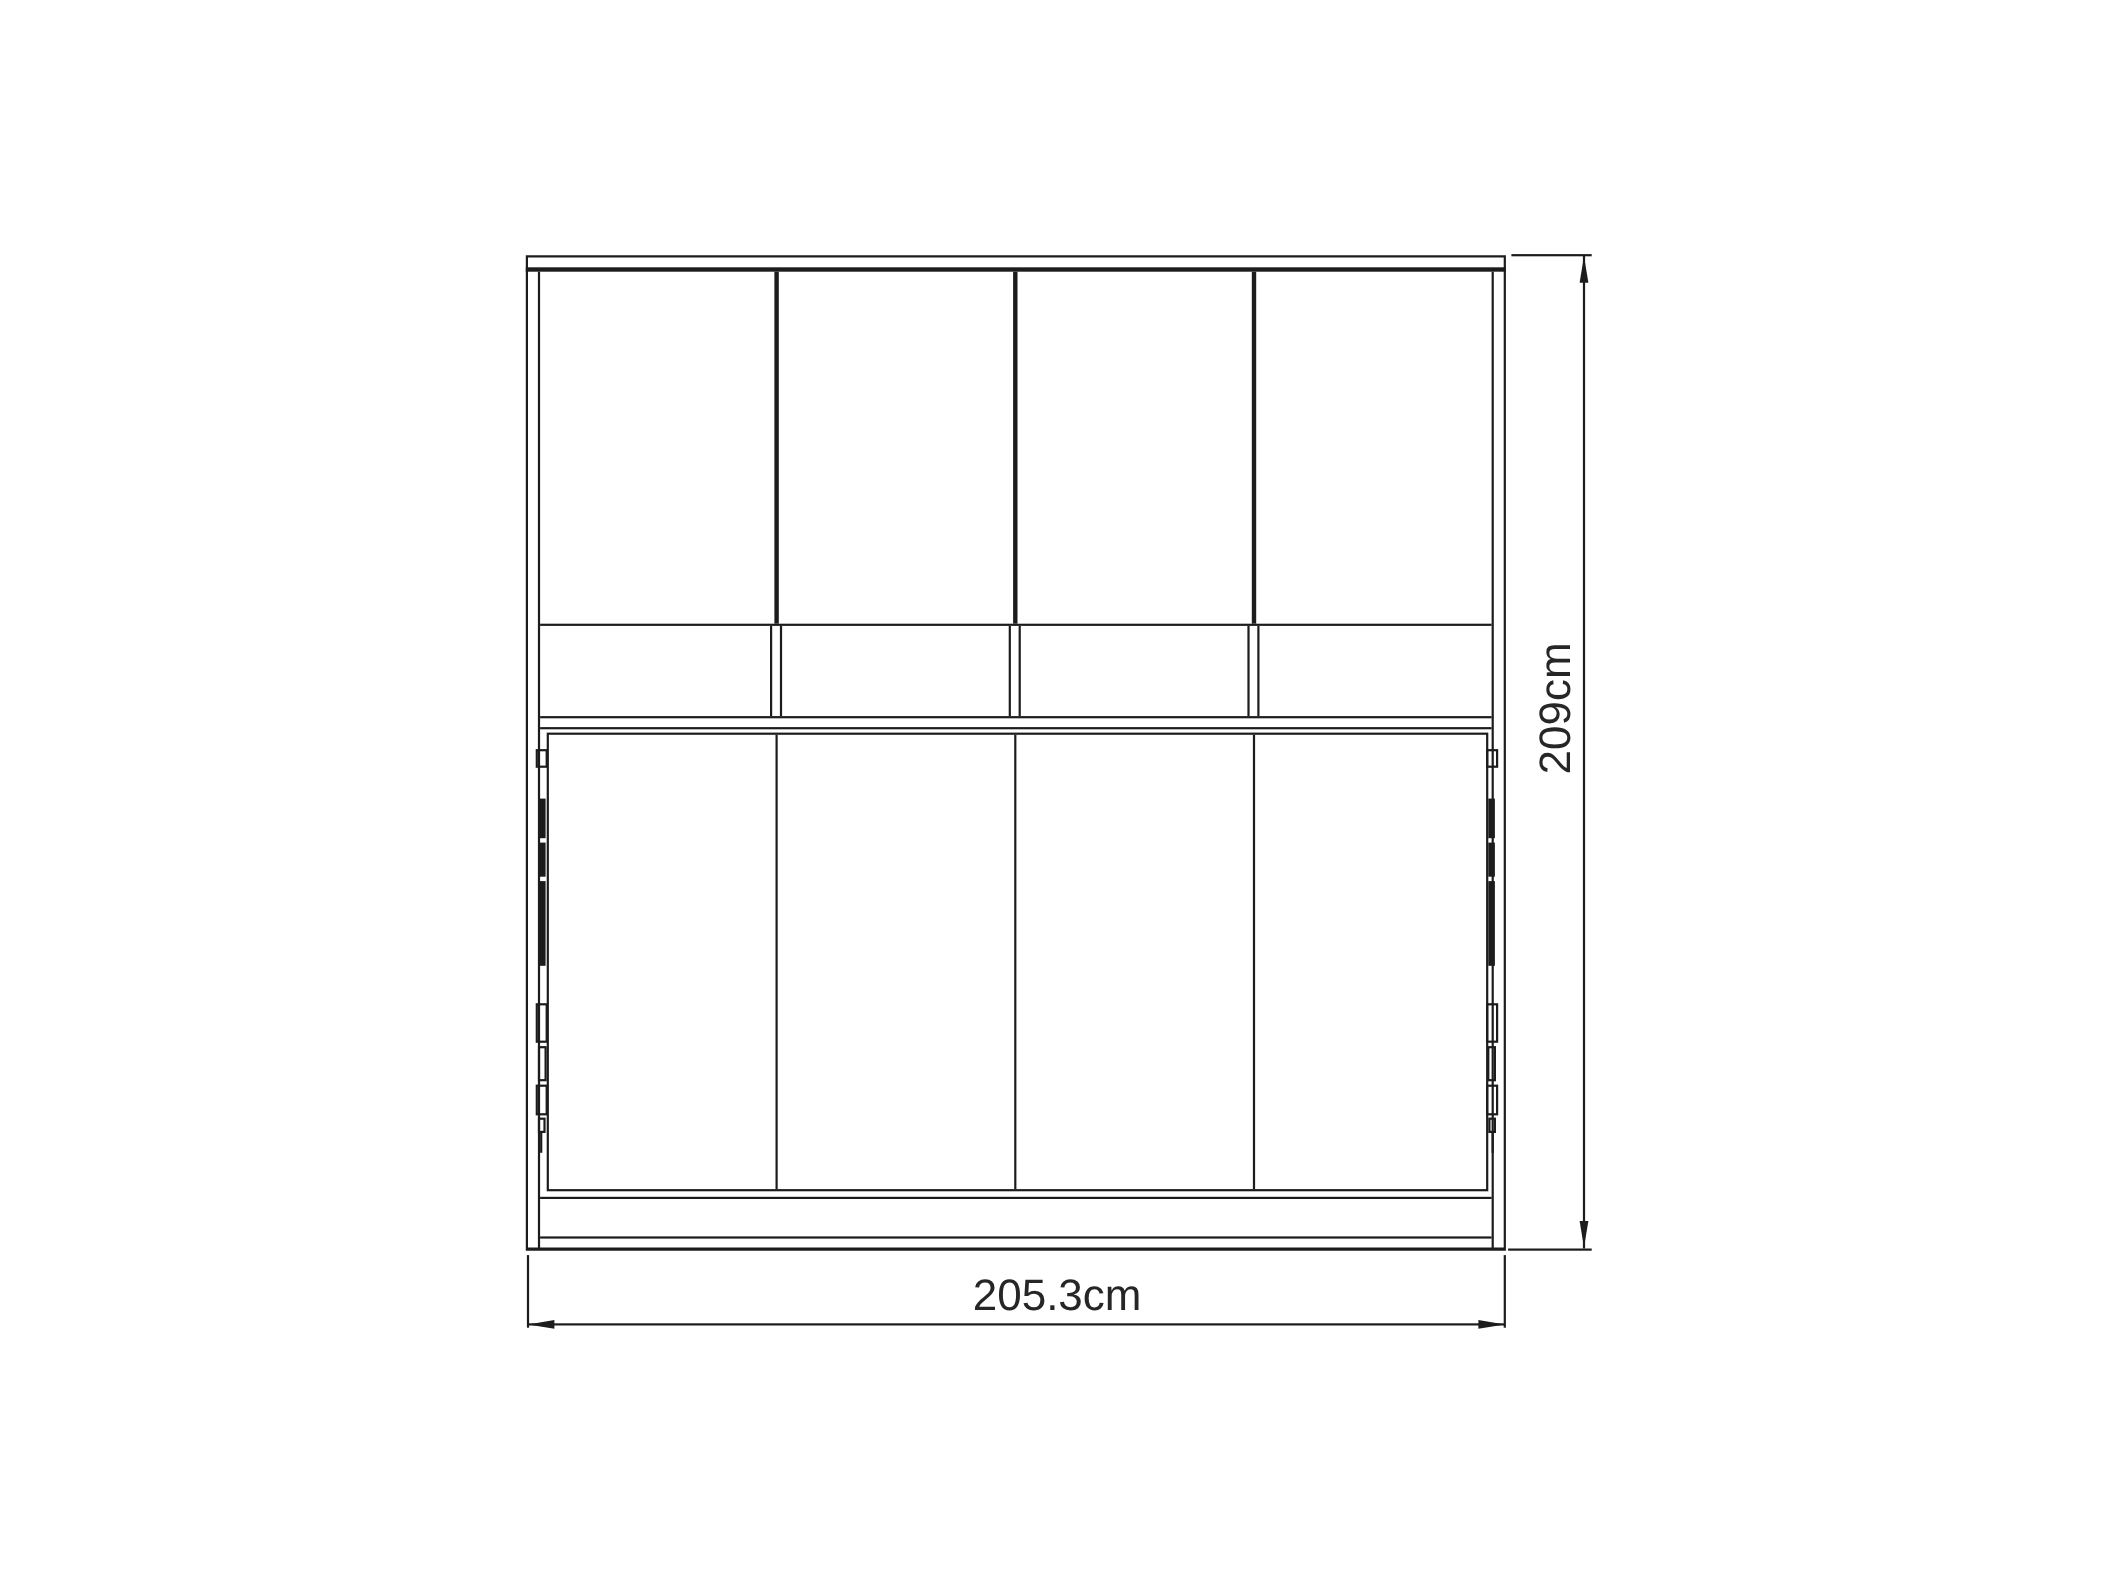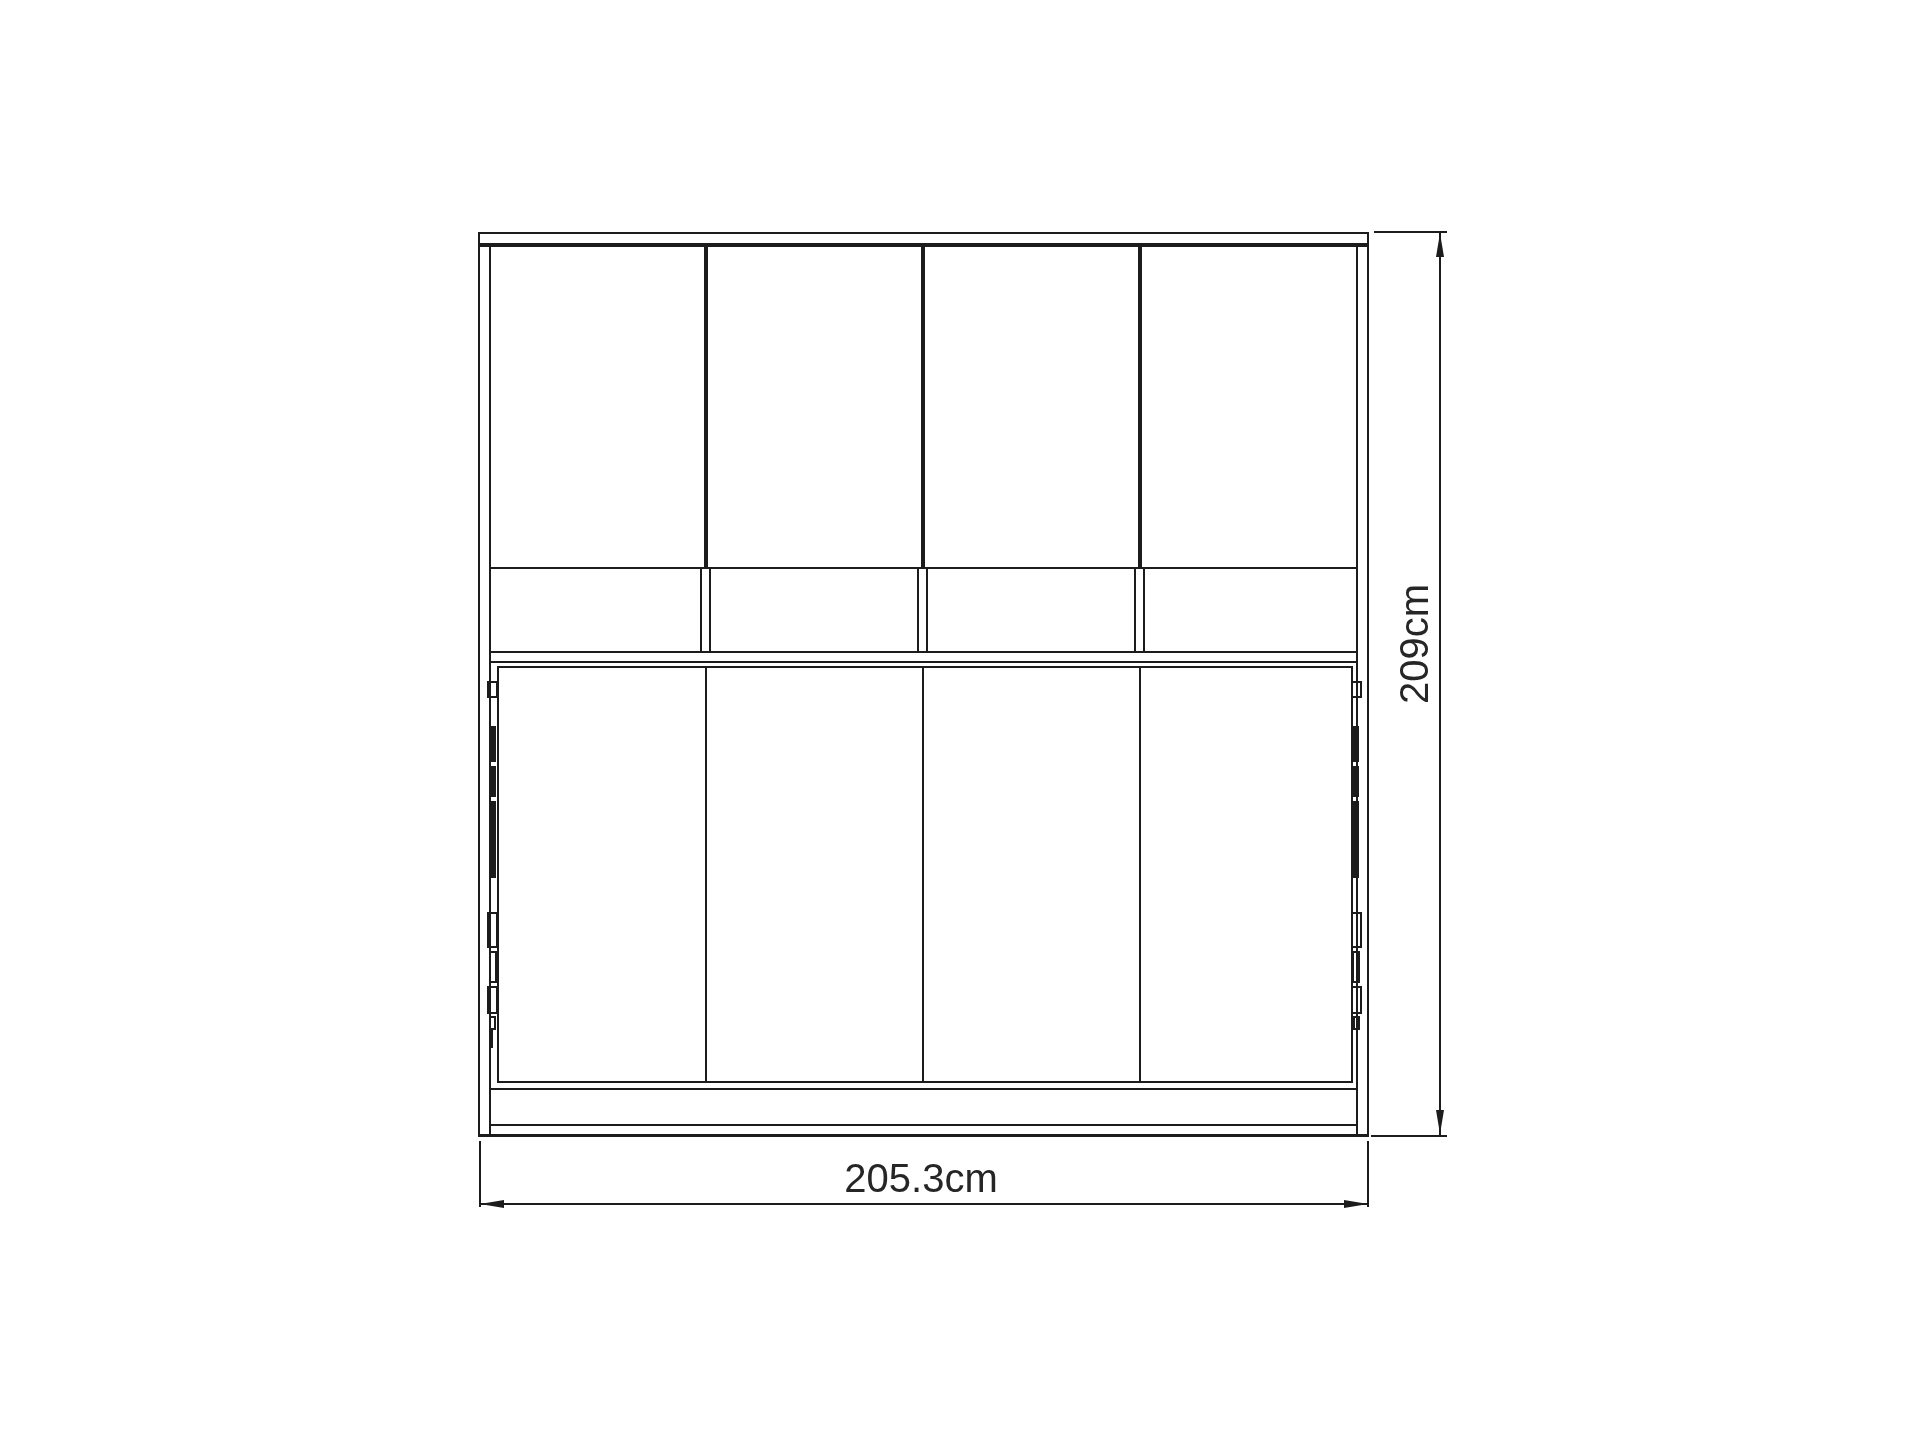--- a/index.html
+++ b/index.html
@@ -18,21 +18,21 @@
   .arrow-left{border-top:4px solid transparent;border-bottom:4px solid transparent;border-right:24px solid #1c1c1c;}
   .arrow-right{border-top:4px solid transparent;border-bottom:4px solid transparent;border-left:24px solid #1c1c1c;}
   .dim-label{
     position:absolute;
     color:#262626;
     font-size:40px;
     line-height:44px;
     white-space:nowrap;
   }
   .dim-label.vertical{transform:translate(-50%,-50%) rotate(-90deg);}
-  .dim-label.horizontal{transform:translateX(-50%);}
+  .dim-label.horizontal{transform:translateX(-50%);margin-left:40px;}
 </style>
 </head>
 <body>
 
 <div class="canvas">
 
   <div class="bx" style="left:478px;top:232px;width:891px;height:905px;border-bottom-width:3px;"></div>
 
   <div class="ln" style="left:478px;top:243px;width:891px;height:4px;"></div>
 

